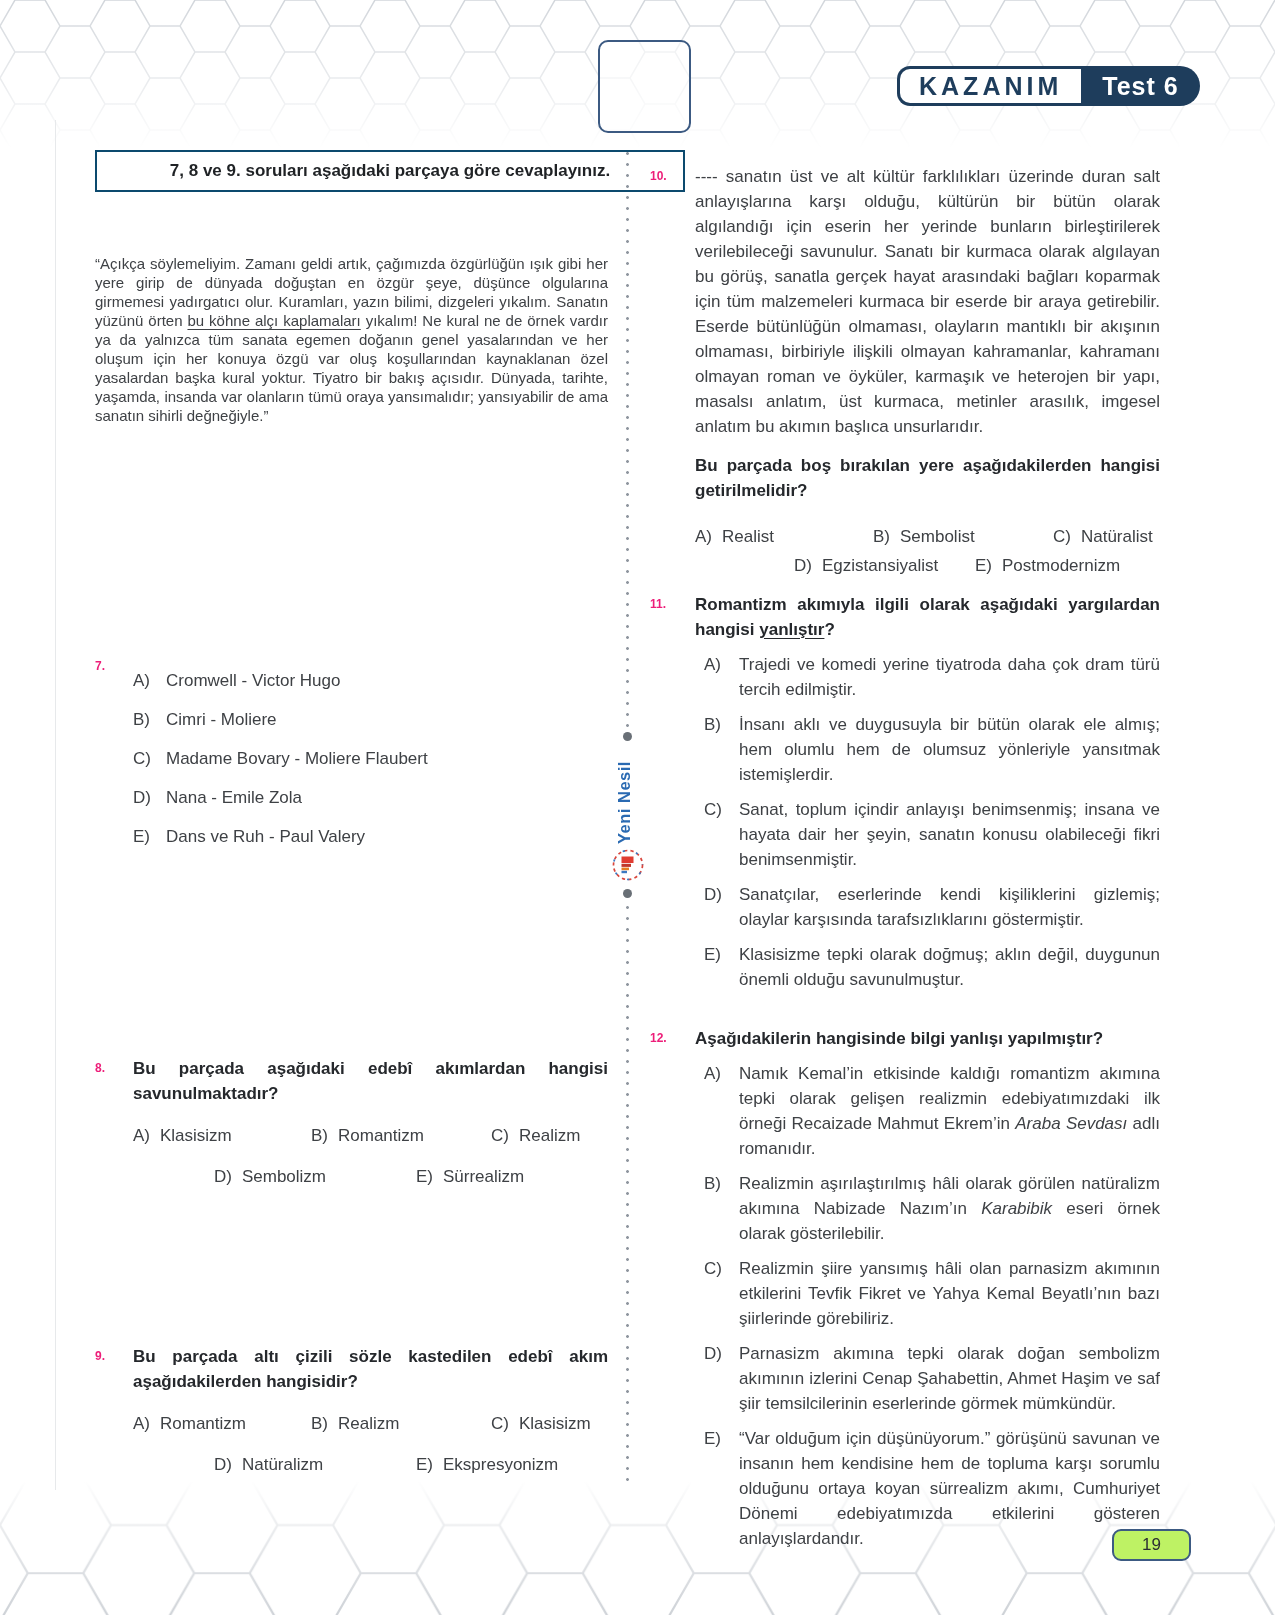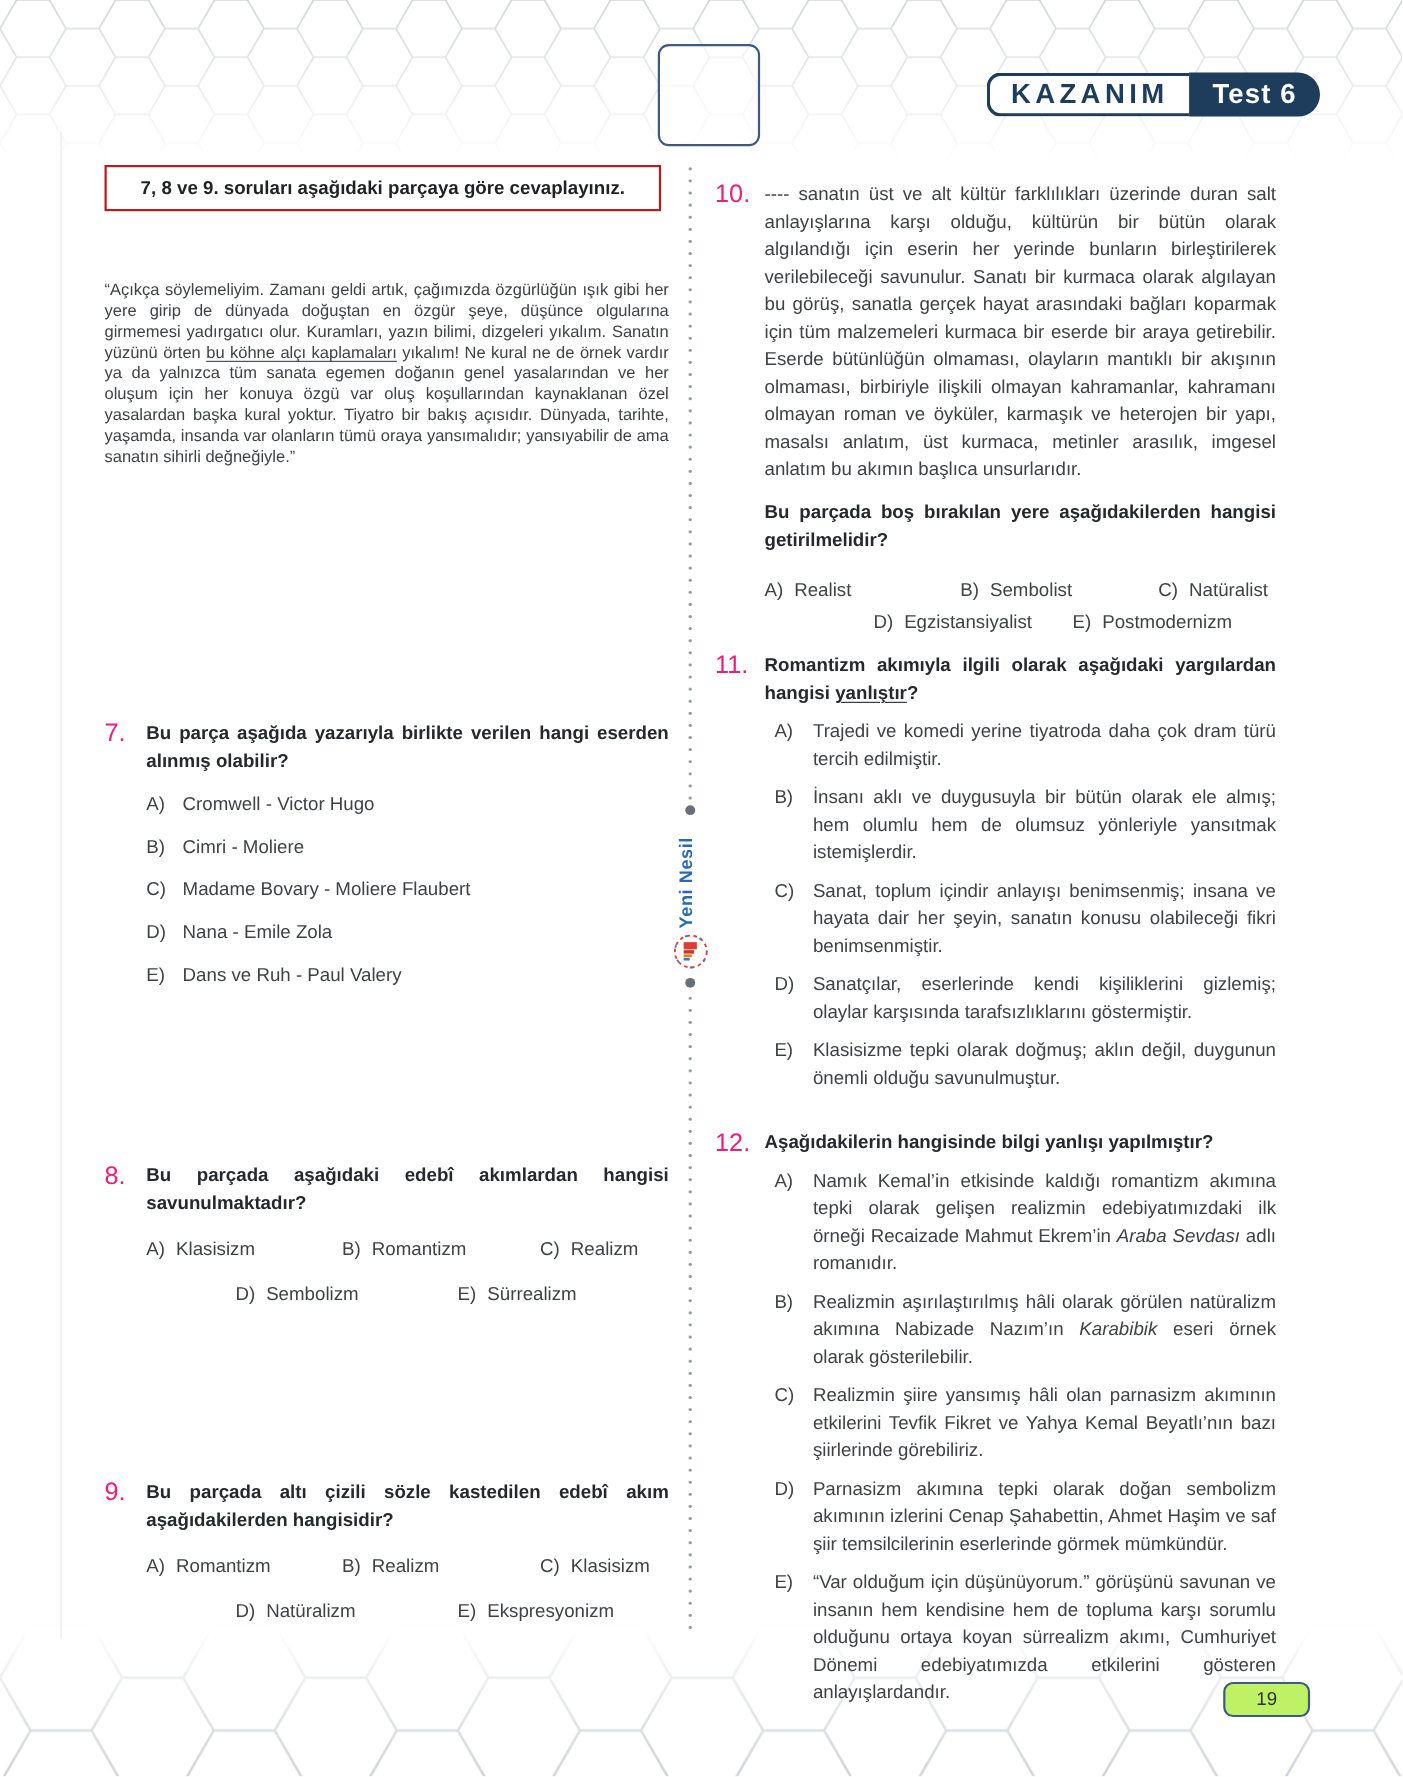--- a/index.html
+++ b/index.html
@@ -38,34 +38,34 @@
     background:#1e3d5c; border-radius:0 20px 20px 0;
     color:#fff; font-weight:bold; font-size:25px; letter-spacing:1px;
   }
 
   
   .col { position:absolute; top:0; height:1615px; }
   .col-left  { left:95px;  width:513px; }
   .col-right { left:650px; width:510px; }
 
   .instruction-box {
-    position:absolute; left:0; top:150px; width:506px;
-    border:2px solid #b91c1c; padding:9px 4px;
+    position:absolute; left:0; top:150px; width:590px;
+    border:2px solid #0c4a6e; padding:9px 4px;
     text-align:center; font-weight:bold; font-size:17px; color:#1f2225;
   }
 
   .passage {
     position:absolute; left:0; top:254px; width:513px;
     font-size:15px; line-height:19px; text-align:justify; hyphens:auto;
   }
   .ul { text-decoration:underline; text-underline-offset:3px; }
 
   
   .question { position:absolute; left:0; right:0; display:flex; }
-  .qnum { flex:0 0 38px; font-weight:normal; font-size:23px; line-height:25px; color:#ed1e79; }
+  .qnum { flex:0 0 38px; font-weight:bold; font-size:12px; line-height:25px; color:#ed1e79; }
   .col-right .qnum { flex:0 0 45px; }
   .qcontent { flex:1; min-width:0; }
   .stem { font-weight:bold; font-size:17px; line-height:25px; color:#25282c; text-align:justify; hyphens:auto; }
   .qbody { font-size:17px; line-height:25px; text-align:justify; hyphens:auto; margin-bottom:14px; }
 
   .opts { margin-top:3px; }
   .optv { display:flex; margin-top:14px; font-size:17px; line-height:25px; }
   .optv .olabel { flex:0 0 33px; }
   .optv .otext { flex:1; text-align:justify; hyphens:auto; }
   .col-right .optv { padding-left:9px; margin-top:10px; }
@@ -163,21 +163,20 @@
 
   <div class="col col-left">
 
     <div class="instruction-box">7, 8 ve 9. soruları aşağıdaki parçaya göre cevaplayınız.</div>
 
     <p class="passage"><span>“Açıkça söylemeliyim. Zamanı geldi artık, çağımızda özgürlüğün ışık gibi her yere girip de dünyada doğuştan en özgür şeye, düşünce olgularına girmemesi yadırgatıcı olur. Kuramları, yazın bilimi, dizgeleri yıkalım. Sanatın yüzünü örten </span><span class="ul">bu köhne alçı kaplamaları</span><span> yıkalım! Ne kural ne de örnek vardır ya da yalnızca tüm sanata egemen doğanın genel yasalarından ve her oluşum için her konuya özgü var oluş koşullarından kaynaklanan özel yasalardan başka kural yoktur. Tiyatro bir bakış açısıdır. Dünyada, tarihte, yaşamda, insanda var olanların tümü oraya yansımalıdır; yansıyabilir de ama sanatın sihirli değneğiyle.”</span></p>
 
     <div class="question q7">
       <span class="qnum">7.</span>
       <div class="qcontent">
-        <p class="stem">Bu parça aşağıda yazarıyla birlikte verilen hangi eserden alınmış olabilir?</p>
         <div class="opts">
           <div class="optv">
               <span class="olabel">A)</span>
               <span class="otext">Cromwell - Victor Hugo</span>
             </div>
           <div class="optv">
               <span class="olabel">B)</span>
               <span class="otext">Cimri - Moliere</span>
             </div>
           <div class="optv">

